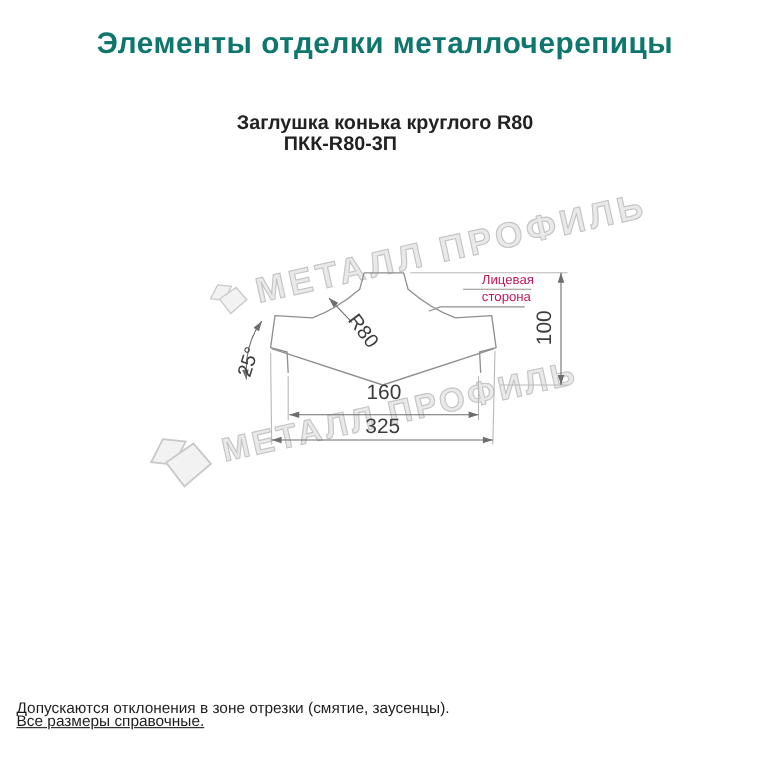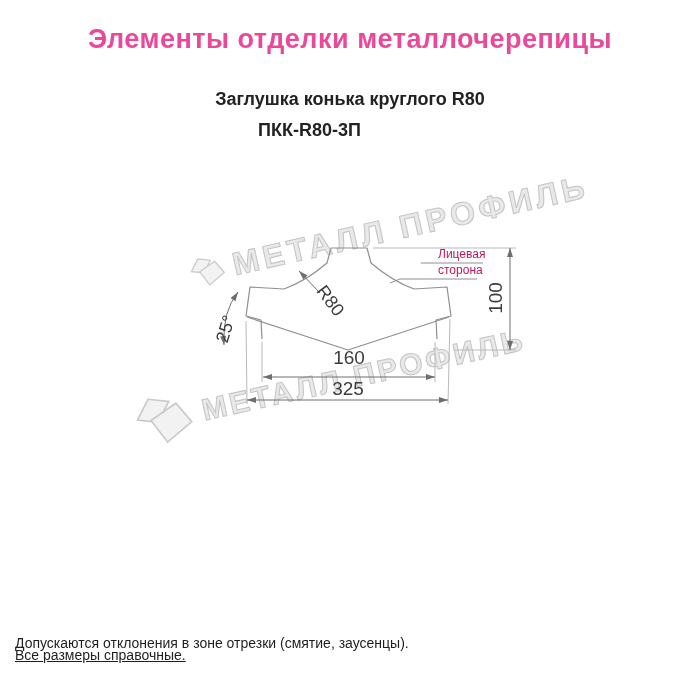--- a/index.html
+++ b/index.html
@@ -2,24 +2,24 @@
 <html><head>
 <meta charset="utf-8">
 <style>
   html,body{margin:0;padding:0;}
   body{
     width:700px;height:700px;background:#ffffff;position:relative;overflow:hidden;
     font-family:"Liberation Sans","DejaVu Sans",sans-serif;color:#222;
   }
   .page-title{
     position:absolute;left:0;top:24px;width:700px;text-align:center;
-    font-size:27px;font-weight:700;color:#ec4899;letter-spacing:0.5px;
+    font-size:27px;font-weight:700;color:#0f766e;letter-spacing:0.5px;
   }
   .subtitle{
-    position:absolute;left:0;top:89px;width:700px;text-align:center;
+    position:absolute;left:0;top:101px;width:700px;text-align:center;
     font-size:18px;font-weight:700;color:#222;
   }
   .product-code{
     position:absolute;left:0;top:120px;width:619px;text-align:center;
     font-size:18px;font-weight:700;color:#222;
   }
   .diagram{position:absolute;left:0;top:0;width:700px;height:700px;}
   svg.draw{position:absolute;left:0;top:0;z-index:2;}
   .dim-label{
     position:absolute;z-index:3;font-size:19px;color:#3c3c3c;white-space:nowrap;

